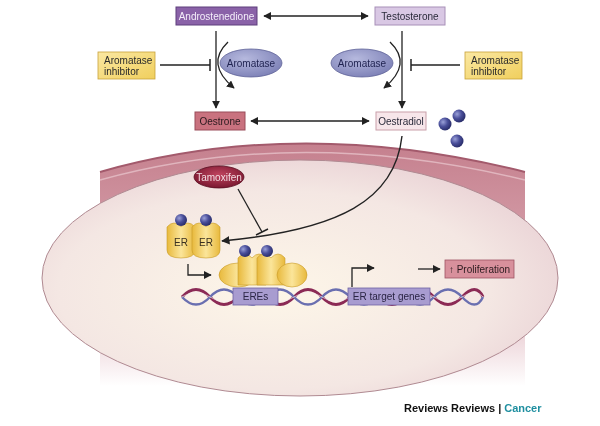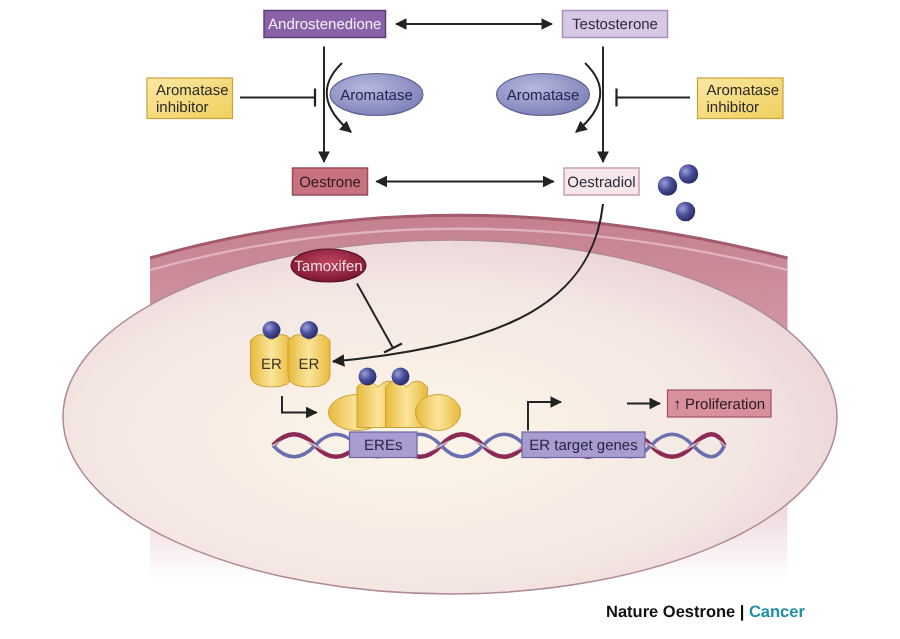--- a/index.html
+++ b/index.html
@@ -173,15 +173,15 @@
   <line x1="418" y1="269" x2="440" y2="269" stroke="#222" stroke-width="1.3" marker-end="url(#arr)"></line>
 
   <g>
     <rect x="445" y="260" width="69" height="18" fill="#d8909c" stroke="#9e5363" stroke-width="0.8"></rect>
     <text class="box-text" x="479.5" y="272.5" text-anchor="middle" fill="#2a1a1e">↑ Proliferation</text>
   </g>
 </svg>
 
 <div class="footer">
   <div class="footer-inner">
-    <span>Nature Oestrone</span><span class="sep">|</span><span class="journal">Cancer</span>
+    <span>Reviews Reviews</span><span class="sep">|</span><span class="journal">Cancer</span>
   </div>
 </div>
 
 </body></html>

